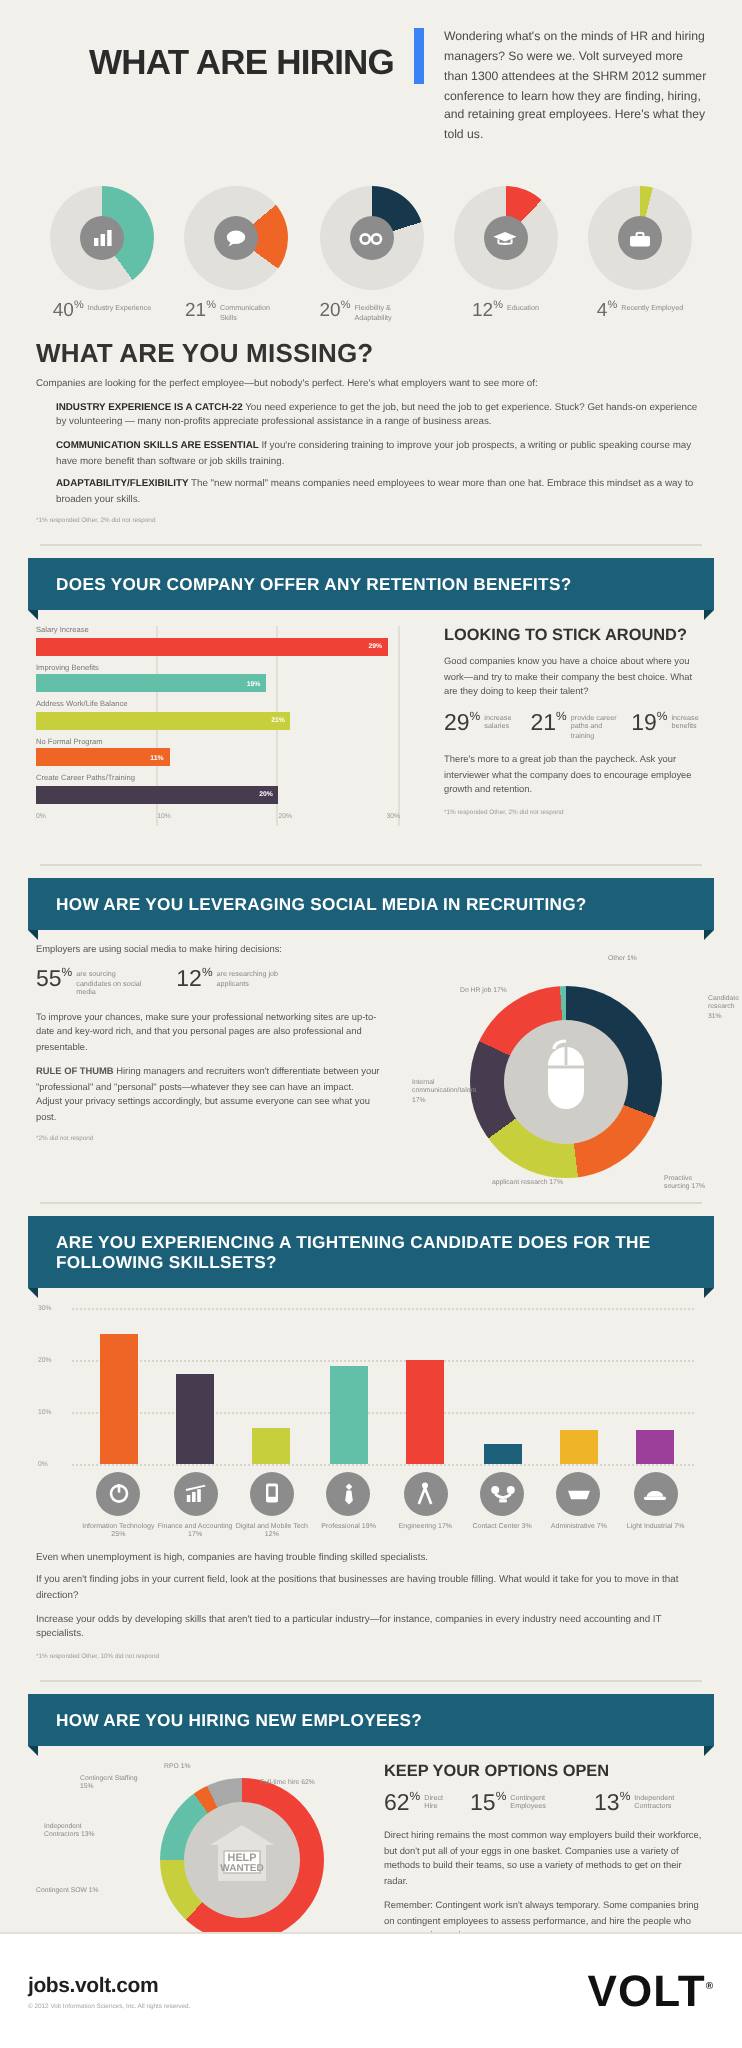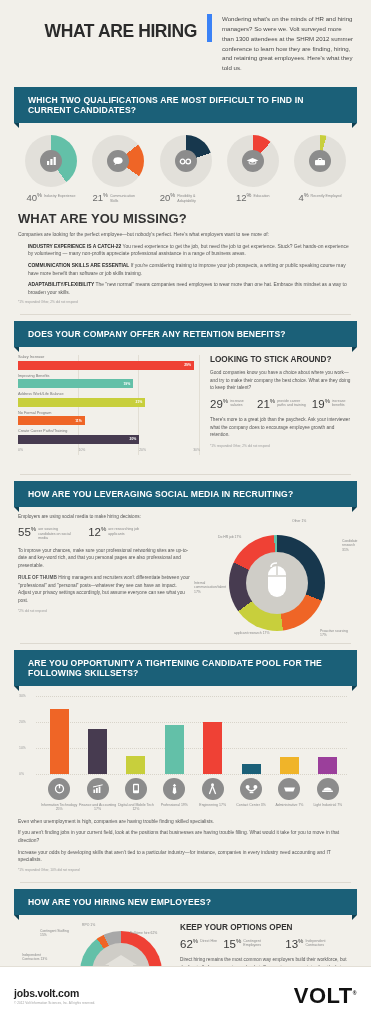--- a/index.html
+++ b/index.html
@@ -62,21 +62,21 @@
   
   .tblock { padding: 6px 8px 4px 8px; }
   .th { font-size: 13px; font-weight: bold; color:#333; letter-spacing:0.1px; margin-bottom:5px; }
   .tp { font-size: 4.9px; color:#555; line-height:1.55; margin-bottom: 4px; }
   .tp.ind { padding-left: 10px; }
   .tp b { color:#2b2b2b; }
   .foot { font-size: 3.2px; color:#9b9b9b; margin-top:3px; }
   .rule { height:1px; background:#ddd9d0; margin: 6px 10px 0 10px; }
 
   
-  .split { display:flex; padding: 8px 8px 4px 8px; gap: 10px; }
+  .split { display:flex; padding: 8px 8px 4px 8px; gap: 22px; }
   .split-l { flex: 0 0 182px; }
   .split-r { flex: 1; }
   .hbars { position:relative; padding-bottom: 9px; }
   .hgrid { position:absolute; inset:0 0 9px 0; display:flex; }
   .hgrid span { flex:1; border-right:1px solid #e2ded4; }
   .hbar-item { margin-bottom: 4px; position:relative; }
   .hbar-lab { font-size:3.8px; color:#777; margin-bottom:1.5px; }
   .hbar-track { height: 9px; position:relative; }
   .hbar-fill { height:100%; display:flex; align-items:center; justify-content:flex-end; padding-right:3px; }
   .hbar-val { font-size:3.4px; color:#fff; font-weight:bold; }
@@ -122,21 +122,20 @@
 
 <div class="page">
 
   <div class="header">
     <div class="header-title">
       <span>WHAT ARE HIRING</span>
     </div>
     <div class="header-intro">Wondering what's on the minds of HR and hiring managers? So were we. Volt surveyed more than 1300 attendees at the SHRM 2012 summer conference to learn how they are finding, hiring, and retaining great employees. Here's what they told us.</div>
   </div>
 
-  <div class="banner">WHICH TWO QUALIFICATIONS ARE MOST DIFFICULT TO FIND IN CURRENT CANDIDATES?</div>
 
   <div class="donut-row">
     <div class="donut-cell">
       <div class="donut" style="background: conic-gradient(#63c0a8 0 40%, #e2e0da 40% 100%);">
         <div class="hub">
           <svg width="11" height="10" viewBox="0 0 11 10">
               <rect x="1" y="5" width="2.2" height="4" fill="#fff"></rect>
               <rect x="4.3" y="3" width="2.2" height="6" fill="#fff"></rect>
               <rect x="7.6" y="1" width="2.2" height="8" fill="#fff"></rect>
             </svg>
@@ -359,21 +358,21 @@
       <div class="cal" style="left:34px;top:118px;">
         <span>applicant research</span> <span class="pc">17%</span>
       </div>
       <div class="cal" style="left:120px;top:116px;">
         <span>Proactive sourcing</span> <span class="pc">17%</span>
       </div>
     </div>
   </div>
   <div class="rule" style="margin-top:8px;"></div>
 
-  <div class="banner">ARE YOU OPPORTUNITY A TIGHTENING CANDIDATE POOL FOR THE FOLLOWING SKILLSETS?</div>
+  <div class="banner">ARE YOU EXPERIENCING A TIGHTENING CANDIDATE DOES FOR THE FOLLOWING SKILLSETS?</div>
   <div class="vchart">
     <div class="vplot">
       <div class="vgrid">
         <div class="gl" style="top:0;">
             <span>30%</span>
           </div>
         <div class="gl" style="top:33.3%;">
             <span>20%</span>
           </div>
         <div class="gl" style="top:66.6%;">

